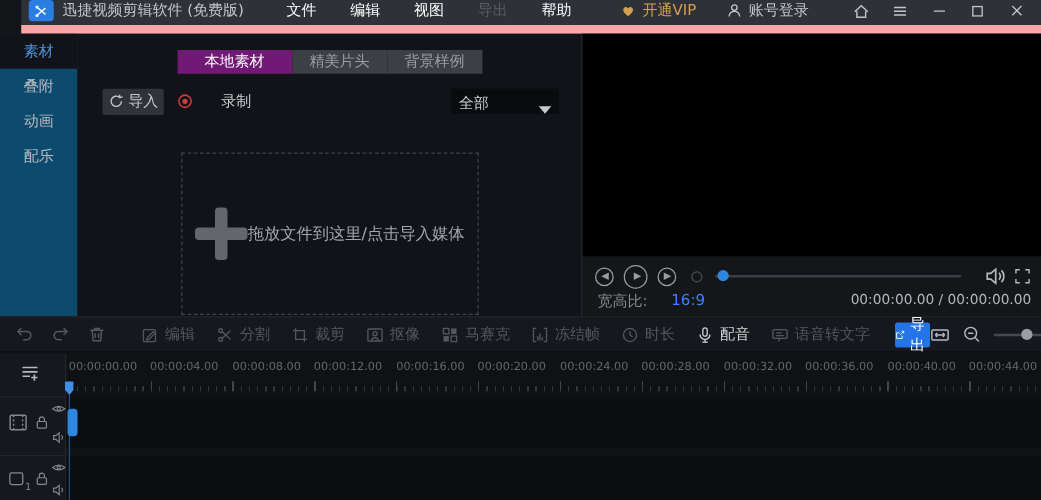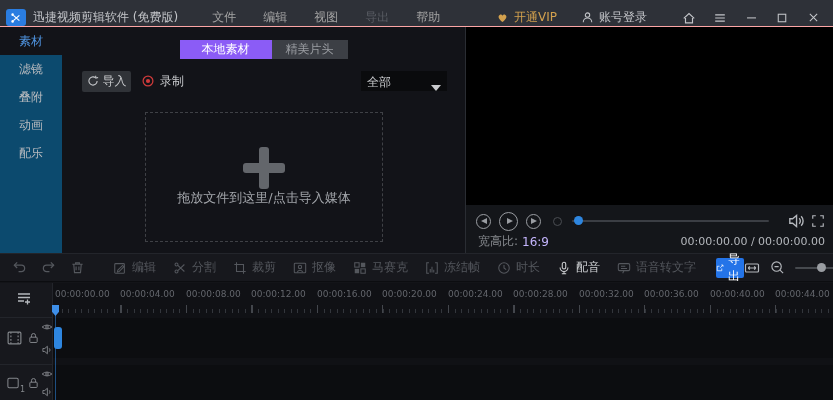--- a/index.html
+++ b/index.html
@@ -2,57 +2,57 @@
 <html><head>
 <meta charset="utf-8">
 <style>
 *{margin:0;padding:0;box-sizing:border-box}
 html,body{width:833px;height:400px;overflow:hidden;background:#131418;
   font-family:"DejaVu Sans","Liberation Sans",sans-serif;}
 .app{position:relative;width:833px;height:400px;color:#c9cbce;font-size:12px;background:#131418}
 svg{display:block}
 
 
-.titlebar{position:absolute;top:0;left:0;right:0;height:27px;background:#2e3138;
-  display:flex;align-items:flex-end;border-bottom:1px solid #fca5a5}
+.titlebar{position:absolute;top:0;left:17px;right:0;height:27px;background:#2e3138;
+  display:flex;align-items:flex-start;border-bottom:7px solid #fca5a5}
 .logo{width:20px;height:17px;background:#2a7de1;border-radius:3px;margin-left:6px;
   display:flex;align-items:center;justify-content:center;flex:0 0 auto}
 .app-title{margin-left:7px;color:#c3c5c9;font-size:12px;white-space:nowrap}
 .menus{display:flex;margin-left:34px;gap:27px}
-.menu-item{color:#a3a3a3;cursor:default}
+.menu-item{color:#ffffff;cursor:default}
 .menu-item.disabled{color:#5a5d64}
 .tb-right{margin-left:auto;display:flex;align-items:center}
 .vip{display:flex;align-items:center;gap:5px;color:#d3a14e;margin-right:24px}
 .login{display:flex;align-items:center;gap:5px;color:#c3c5c9;margin-right:34px}
 .winbtn{width:16px;height:16px;display:flex;align-items:center;justify-content:center;
   color:#c3c5c9;margin-right:15px}
 .winbtn:last-child{margin-right:12px}
 
 
 .main{position:absolute;top:27px;left:0;width:833px;height:226px;display:flex}
 .sidebar{width:62px;background:#0c4a6e;flex:0 0 auto;padding-top:0}
 .side-item{height:28px;display:flex;align-items:center;justify-content:center;
   color:#b9bbbf;font-size:12px}
 .side-item.active{background:#121318;color:#4f93de}
 .media-panel{width:404px;flex:0 0 auto;background:#121318;position:relative;
   border-right:1px solid #2a2d33}
 .tabs{position:absolute;top:13px;left:0;right:0;display:flex;justify-content:center}
 .tab{height:19px;padding:0 14px;display:flex;align-items:center;font-size:12px;
   background:#3c3f45;color:#9a9da2}
-.tab.active{background:#8b5cf6;color:#fff;padding:0 22px}
+.tab.active{background:#701a75;color:#fff;padding:0 22px}
 .actions{position:absolute;top:43px;left:20px;right:18px;height:22px;display:flex;align-items:center}
 .import-btn{width:49px;height:21px;background:#303338;border-radius:2px;display:flex;
   align-items:center;justify-content:center;gap:4px;color:#c9cbce}
-.record-btn{display:flex;align-items:center;gap:5px;margin-left:10px;color:#c9cbce}
+.record-btn{display:flex;align-items:center;gap:22px;margin-left:10px;color:#c9cbce}
 .filter-dd{margin-left:auto;width:86px;height:20px;background:#0a0b0d;display:flex;
   align-items:flex-end;padding:0 6px;color:#c9cbce}
 .dd-caret{margin-left:auto;width:0;height:0;border-left:5px solid transparent;
   border-right:5px solid transparent;border-top:6px solid #c9cbce}
-.dropzone{position:absolute;left:83px;top:85px;width:238px;height:130px;
-  border:1px dashed #3f4146;display:flex;flex-direction:column;align-items:center;
+.dropzone{position:absolute;left:83px;top:95px;width:238px;height:130px;
+  border:1px dashed #3f4146;display:flex;align-items:center;
   justify-content:center;}
 .plus{position:relative;width:42px;height:42px}
 .plus:before,.plus:after{content:"";position:absolute;background:#63666b;border-radius:3px}
 .plus:before{left:16px;top:0;width:10px;height:42px}
 .plus:after{left:0;top:16px;width:42px;height:10px}
 .dz-text{color:#a2a5aa;font-size:13px}
 
 
 .preview{flex:1;background:#14161a;position:relative}
 .video{position:absolute;top:0;left:0;right:0;height:178px;background:#000}
@@ -62,23 +62,23 @@
   justify-content:center;color:#9a9da2;flex:0 0 auto}
 .cbtn.sm{width:15px;height:15px;margin-right:8px}
 .cbtn.lg{width:19px;height:19px;margin-right:8px}
 .cbtn.dim{border-color:#4a4d52;width:9px;height:9px;margin:0 10px 0 4px}
 .tri{width:0;height:0}
 .tri.r{border-top:3.5px solid transparent;border-bottom:3.5px solid transparent;border-left:6px solid #9a9da2}
 .tri.l{border-top:3.5px solid transparent;border-bottom:3.5px solid transparent;border-right:6px solid #9a9da2}
 .seek{position:relative;flex:1;height:2px;background:#3b3e44;border-radius:1px;margin-right:12px}
 .seek-thumb{position:absolute;left:2px;top:-4px;width:9px;height:9px;border-radius:50%;background:#2e86e0}
 .pv-icon{color:#b5b8bd;margin-left:6px}
-.info-row{position:absolute;top:206px;left:12px;right:8px;display:flex;align-items:center}
+.info-row{position:absolute;top:206px;left:12px;right:8px;display:flex;align-items:flex-start}
 .aspect-label{color:#86898e;font-size:12px}
-.aspect-value{color:#c4b5fd;font-size:12px;margin-left:4px}
+.aspect-value{color:#3b82f6;font-size:12px;margin-left:19px}
 .timecode{margin-left:auto;color:#b5b8bd;font-size:11px}
 
 
 .toolbar{position:absolute;top:253px;left:0;right:0;height:29px;background:#17181d;
   border-top:1px solid #23252b;border-bottom:1px solid #0c0d10;display:flex;align-items:center}
 .hist{color:#55585e;margin-left:12px;width:16px}
 .hist+.hist{margin-left:14px}
 .tool{display:flex;align-items:center;gap:5px;color:#54575d;font-size:12px;margin-left:17px;white-space:nowrap}
 .tool:first-of-type{margin-left:28px}
 .tool.enabled{color:#cfd1d4}
@@ -181,30 +181,30 @@
             <path d="M3.5 3.5 l9 9 M12.5 3.5 l-9 9"></path>
           </svg>
       </div>
     </div>
   </div>
 
   <div class="main">
 
     <div class="sidebar">
       <div class="side-item active">素材</div>
-      <div class="side-item">滤镜</div>
       <div class="side-item">叠附</div>
       <div class="side-item">动画</div>
       <div class="side-item">配乐</div>
     </div>
 
     <div class="media-panel">
       <div class="tabs">
         <div class="tab active">本地素材</div>
         <div class="tab">精美片头</div>
+        <div class="tab">背景样例</div>
       </div>
       <div class="actions">
         <div class="import-btn">
           <svg width="12" height="12" viewBox="0 0 16 16" fill="none" stroke="#c9cbce" stroke-width="1.4">
             <path d="M13.5 8 a5.5 5.5 0 1 1 -2.2 -4.4"></path>
               <path d="M11.5 1 l0.3 3.2 3-1"></path>
           </svg>
           <span>导入</span>
         </div>
         <div class="record-btn">

